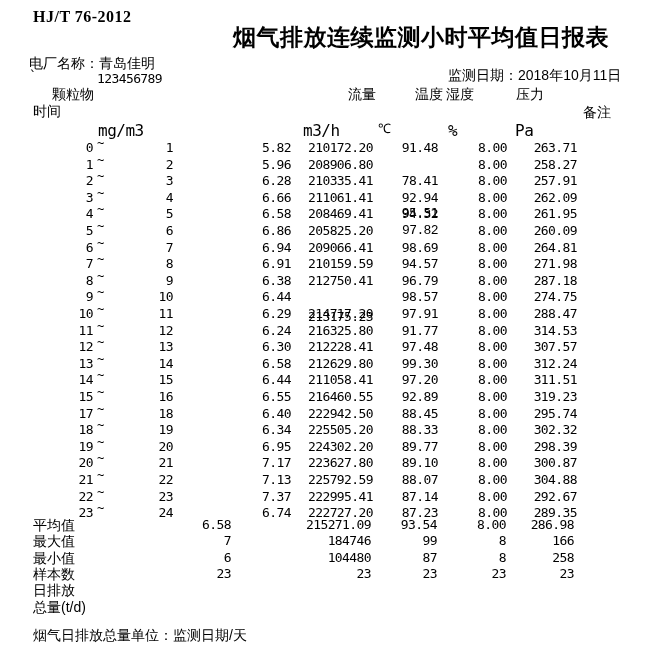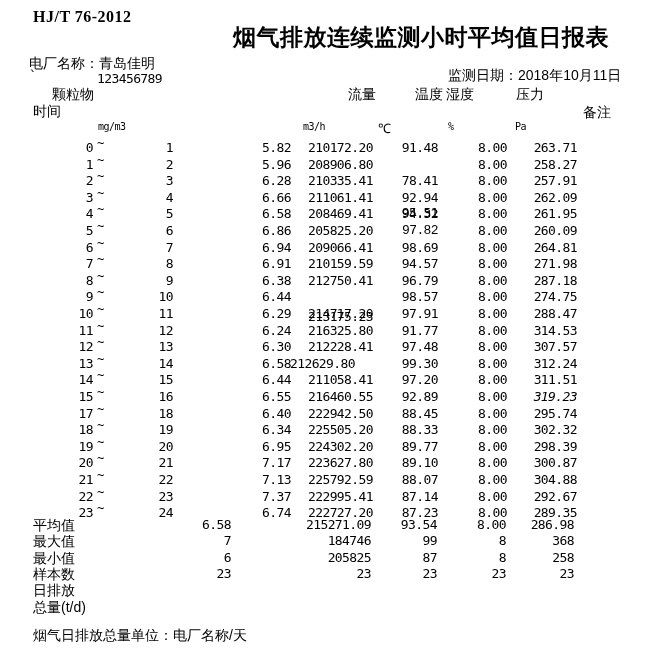--- a/index.html
+++ b/index.html
@@ -14,21 +14,21 @@
     letter-spacing:0.5px;
   }
   .title{
     font-size:23px;font-weight:bold;margin:0;letter-spacing:0.5px;
     font-family:"Liberation Sans",sans-serif;
   }
   .cjk{font-size:14px;}
   .num{
     font-family:"DejaVu Sans Mono",monospace;font-size:13px;letter-spacing:-0.6px;
   }
-  .unit{font-family:"DejaVu Sans Mono",monospace;font-size:10px;letter-spacing:-0.5px;}
+  .unit{font-family:"DejaVu Sans Mono",monospace;font-size:16px;letter-spacing:-0.5px;}
   .rowhost{position:absolute;left:0;top:0;width:657px;}
   .trow{position:absolute;left:0;width:657px;height:17px;}
   .cell{
     position:absolute;text-align:right;
     font-family:"DejaVu Sans Mono",monospace;font-size:13px;letter-spacing:-0.6px;
   }
   .tilde{
     position:absolute;font-family:"DejaVu Sans Mono",monospace;font-size:12px;
     top:-4px;
   }
@@ -197,21 +197,21 @@
         <span class="cell" style="left: 283px; width: 90px;">212228.41</span>
         <span class="cell" style="left: 378px; width: 60px;">97.48</span>
         <span class="cell" style="left: 457px; width: 50px;">8.00</span>
         <span class="cell" style="left: 507px; width: 70px;">307.57</span>
         <span class="tilde" style="left: 97px;">~</span>
       </div>
       <div class="trow" style="top: 355.8px;">
         <span class="cell" style="left: 59px; width: 34px;">13</span>
         <span class="cell" style="left: 139px; width: 34px;">14</span>
         <span class="cell" style="left: 231px; width: 60px;">6.58</span>
-        <span class="cell" style="left: 265px; width: 90px;">212629.80</span>
+        <span class="cell" style="left: 283px; width: 90px;">212629.80</span>
         <span class="cell" style="left: 378px; width: 60px;">99.30</span>
         <span class="cell" style="left: 457px; width: 50px;">8.00</span>
         <span class="cell" style="left: 507px; width: 70px;">312.24</span>
         <span class="tilde" style="left: 97px;">~</span>
       </div>
       <div class="trow" style="top: 372.4px;">
         <span class="cell" style="left: 59px; width: 34px;">14</span>
         <span class="cell" style="left: 139px; width: 34px;">15</span>
         <span class="cell" style="left: 231px; width: 60px;">6.44</span>
         <span class="cell" style="left: 283px; width: 90px;">211058.41</span>
@@ -220,21 +220,21 @@
         <span class="cell" style="left: 507px; width: 70px;">311.51</span>
         <span class="tilde" style="left: 97px;">~</span>
       </div>
       <div class="trow" style="top: 389px;">
         <span class="cell" style="left: 59px; width: 34px;">15</span>
         <span class="cell" style="left: 139px; width: 34px;">16</span>
         <span class="cell" style="left: 231px; width: 60px;">6.55</span>
         <span class="cell" style="left: 283px; width: 90px;">216460.55</span>
         <span class="cell" style="left: 378px; width: 60px;">92.89</span>
         <span class="cell" style="left: 457px; width: 50px;">8.00</span>
-        <span class="cell" style="left: 507px; width: 70px; font-style: italic;">319.23</span>
+        <span class="cell" style="left: 507px; width: 70px;">319.23</span>
         <span class="tilde" style="left: 97px;">~</span>
       </div>
       <div class="trow" style="top: 405.6px;">
         <span class="cell" style="left: 59px; width: 34px;">17</span>
         <span class="cell" style="left: 139px; width: 34px;">18</span>
         <span class="cell" style="left: 231px; width: 60px;">6.40</span>
         <span class="cell" style="left: 283px; width: 90px;">222942.50</span>
         <span class="cell" style="left: 378px; width: 60px;">88.45</span>
         <span class="cell" style="left: 457px; width: 50px;">8.00</span>
         <span class="cell" style="left: 507px; width: 70px;">295.74</span>
@@ -310,41 +310,41 @@
         <span class="cell" style="left: 377px; width: 60px;">93.54</span>
         <span class="cell" style="left: 456px; width: 50px;">8.00</span>
         <span class="cell" style="left: 504px; width: 70px;">286.98</span>
       </div>
       <div class="trow" style="top: 533.3px;">
         <span class="slabel">最大值</span>
         <span class="cell" style="left: 161px; width: 70px;">7</span>
         <span class="cell" style="left: 281px; width: 90px;">184746</span>
         <span class="cell" style="left: 377px; width: 60px;">99</span>
         <span class="cell" style="left: 456px; width: 50px;">8</span>
-        <span class="cell" style="left: 504px; width: 70px;">368</span>
+        <span class="cell" style="left: 504px; width: 70px;">166</span>
       </div>
       <div class="trow" style="top: 549.6px;">
         <span class="slabel">最小值</span>
         <span class="cell" style="left: 161px; width: 70px;">6</span>
-        <span class="cell" style="left: 281px; width: 90px;">205825</span>
+        <span class="cell" style="left: 281px; width: 90px;">104480</span>
         <span class="cell" style="left: 377px; width: 60px;">87</span>
         <span class="cell" style="left: 456px; width: 50px;">8</span>
         <span class="cell" style="left: 504px; width: 70px;">258</span>
       </div>
       <div class="trow" style="top: 565.9px;">
         <span class="slabel">样本数</span>
         <span class="cell" style="left: 161px; width: 70px;">23</span>
         <span class="cell" style="left: 281px; width: 90px;">23</span>
         <span class="cell" style="left: 377px; width: 60px;">23</span>
         <span class="cell" style="left: 456px; width: 50px;">23</span>
         <span class="cell" style="left: 504px; width: 70px;">23</span>
       </div>
       <div class="trow" style="top: 582.2px;">
         <span class="slabel">日排放</span>
       </div>
       <div class="trow" style="top: 598.5px;">
         <span class="slabel">总量(t/d)</span>
       </div>
     </div>
 
-  <div class="abs cjk" style="left:33px;top:627px;">烟气日排放总量单位：电厂名称/天</div>
+  <div class="abs cjk" style="left:33px;top:627px;">烟气日排放总量单位：监测日期/天</div>
 
 </div>
 
 </body></html>

